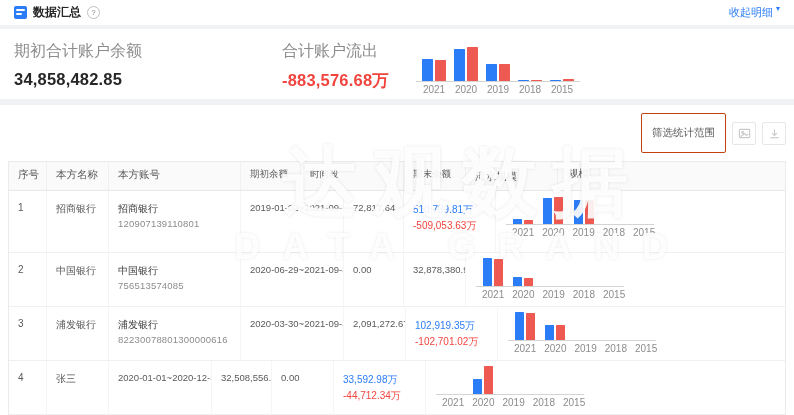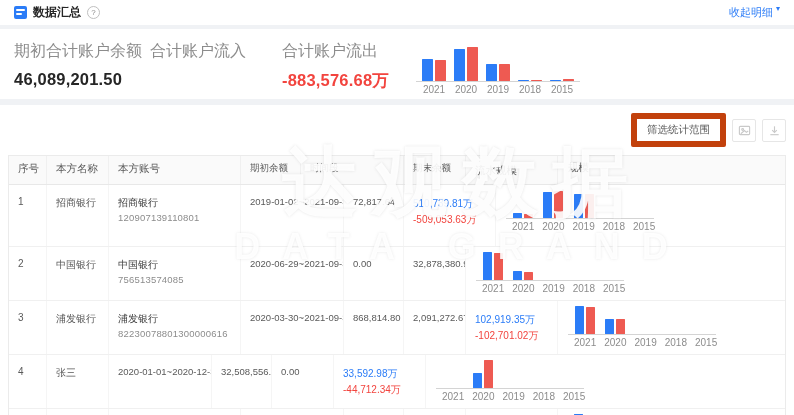--- a/index.html
+++ b/index.html
@@ -33,21 +33,21 @@
   .minichart{position:relative;display:flex;padding-left:6px}
   .cgroup{display:flex;flex-direction:column;align-items:center;margin-right:8px}
   .cbars{display:flex;align-items:flex-end;gap:2px}
   .cbar{border-radius:0.5px}
   .clabel{font-size:10px;color:#8c8c8c;margin-top:3px;white-space:nowrap}
   .axis{position:absolute;left:0;right:4px;height:1px;background:#d4d4d4}
 
   
   .card{background:#fff;margin-top:6px;padding:6px 8px 0;height:312px}
   .toolbar{display:flex;justify-content:flex-end;align-items:center;gap:6px;padding:2px 0 8px}
-  .btn-filter{font-size:10.5px;color:#595959;background:#fff;border:6px solid #c2410c;border-radius:2px;padding:4px 10px;cursor:pointer;font-family:inherit}
+  .btn-filter{font-size:10.5px;color:#595959;background:#fff;border:1px solid #c2410c;border-radius:2px;padding:12px 10px;cursor:pointer;font-family:inherit}
   .icon-btn{width:24px;height:23px;border:1px solid #e6e6e6;border-radius:2px;background:#fff;display:flex;align-items:center;justify-content:center;cursor:pointer}
   .icon-btn svg{display:block}
 
   .table{border:1px solid #ebebeb;border-bottom:none}
   .thead{display:flex;background:#fafafa;border-bottom:1px solid #e8e8e8}
   .th{font-size:10.5px;color:#595959;padding:6px 9px;border-right:1px solid #f0f0f0;white-space:nowrap}
   .th:last-child{border-right:none}
   .trow{display:flex;border-bottom:1px solid #f0f0f0;height:54px}
   .trow:first-child{height:62px}
   .td{padding:11px 9px 0;font-size:10px;color:#595959;border-right:1px solid #f5f5f5;overflow:hidden}
@@ -81,24 +81,23 @@
   </div>
   <div class="collapse">
     <span>收起明细</span>
     <span class="caret">▾</span>
   </div>
 </div>
 
 <div class="summary">
   <div class="stat">
     <div class="stat-label">期初合计账户余额</div>
-    <div class="stat-value">46,089,201.50</div>
+    <div class="stat-value">34,858,482.85</div>
   </div>
   <div class="stat">
-    <div class="stat-label">合计账户流入</div>
   </div>
   <div class="stat">
     <div class="stat-label">合计账户流出</div>
     <div class="stat-value red">-883,576.68万</div>
   </div>
   <div class="summary-chart-wrap">
     <div class="minichart" style="width:168px">
         <div class="cgroup">
           <div class="cbars" style="height: 38px;">
             <div class="cbar" style="width: 11px; height: 22px; background: rgb(43, 124, 247);"></div>
@@ -282,21 +281,20 @@
   </div>
 
   <div class="trow">
     <div class="td c-no"><span>3</span></div>
     <div class="td c-name"><span>浦发银行</span></div>
     <div class="td c-acct">
       <div class="acct-name">浦发银行</div>
       <div class="acct-no">82230078801300000616</div>
     </div>
     <div class="td c-period"><span>2020-03-30~2021-09-30</span></div>
-    <div class="td c-open"><span>868,814.80</span></div>
     <div class="td c-close"><span>2,091,272.67</span></div>
     <div class="td c-flow">
       <span class="inflow">102,919.35万</span>
       <span class="outflow">-102,701.02万</span>
     </div>
     <div class="td c-scale">
       <div class="minichart" style="width:152px">
               <div class="cgroup">
                 <div class="cbars" style="height: 28px;">
                   <div class="cbar" style="width: 9px; height: 28px; background: rgb(43, 124, 247);"></div>

